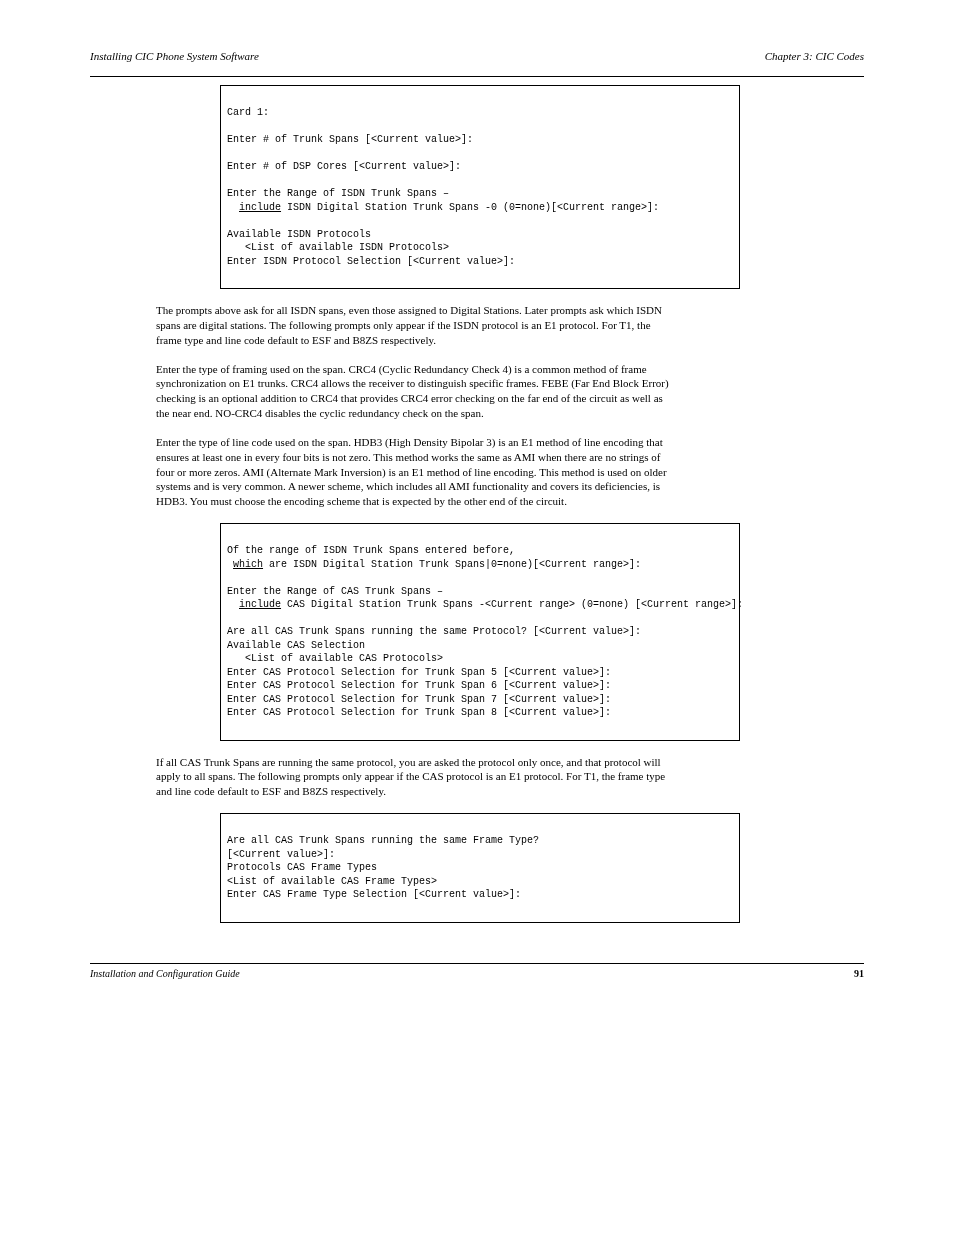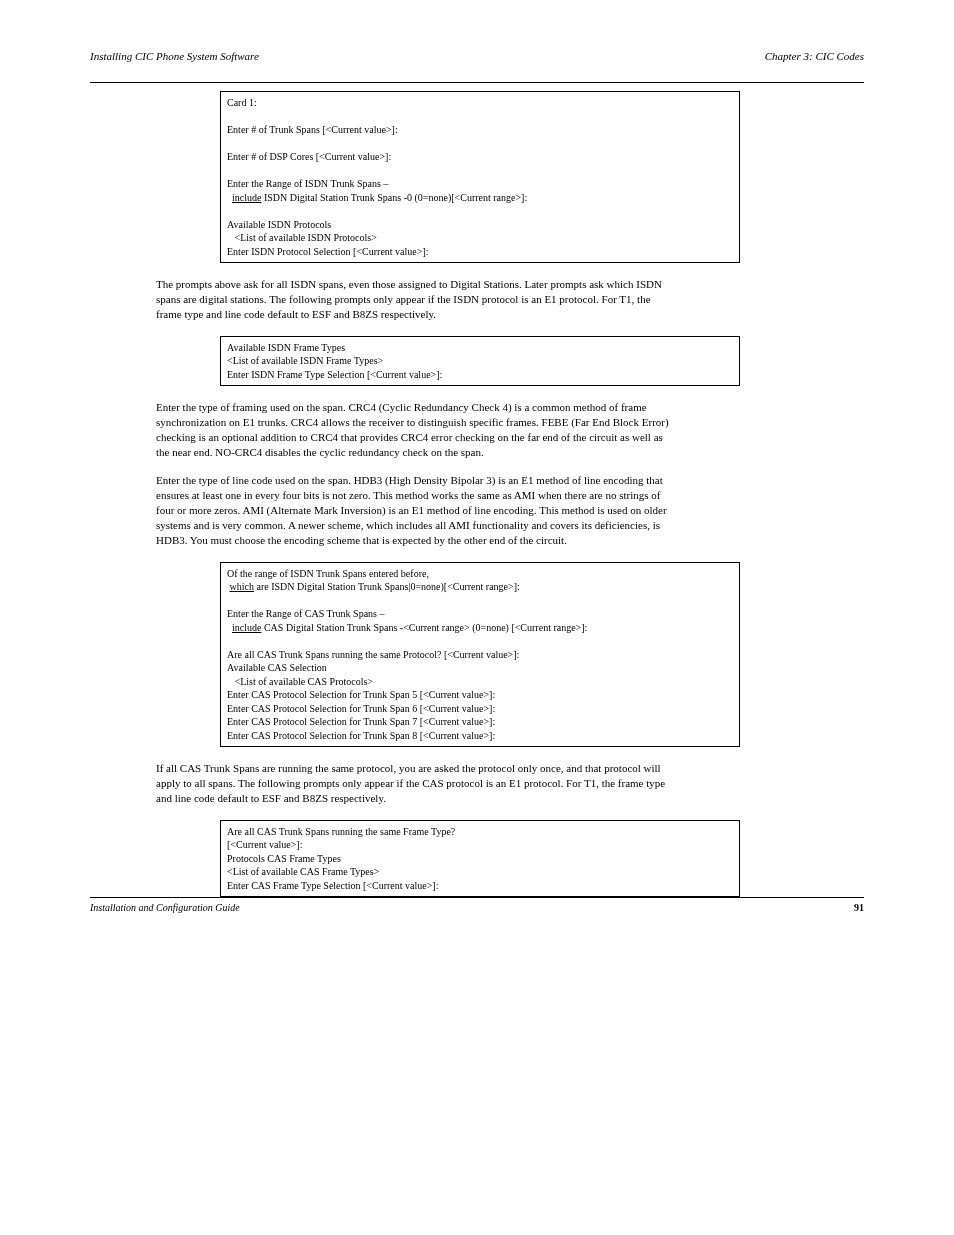--- a/index.html
+++ b/index.html
@@ -15,44 +15,45 @@
     box-sizing: border-box;
     width: 954px;
   }
   .header {
     border-bottom: 1px solid #000;
     margin-bottom: 8px;
     display: flex;
     justify-content: space-between;
     font-size: 11px;
     font-style: italic;
-    padding-bottom: 20px;
+    padding-bottom: 14px;
   }
   .code-box {
     margin-left: 130px;
     border: 1px solid #000;
-    padding: 4px 6px;
-    font-family: Liberation Serif, serif;
+    padding: 20px 6px;
+    font-family: Liberation Mono, monospace;
     font-size: 10px;
     line-height: 1.35;
     white-space: pre;
     width: 520px;
     box-sizing: border-box;
   }
   .body-text {
     margin-left: 66px;
     width: 520px;
     font-size: 11px;
     line-height: 1.35;
     margin-top: 14px;
     margin-bottom: 14px;
   }
   .u { text-decoration: underline; }
   .footer {
     border-top: 1px solid #000;
+    margin-top: 40px;
     padding-top: 4px;
     display: flex;
     justify-content: space-between;
     font-size: 10px;
     font-style: italic;
   }
   .footer .pg { font-style: normal; font-weight: bold; }
 </style>
 </head>
 <body>
@@ -72,23 +73,20 @@
 <span></span>
 <span>Enter the Range of ISDN Trunk Spans –</span>
 <span>  </span><span class="u">include</span><span> ISDN Digital Station Trunk Spans -0 (0=none)[&lt;Current range&gt;]:</span>
 <span></span>
 <span>Available ISDN Protocols</span>
 <span>   &lt;List of available ISDN Protocols&gt;</span>
 <span>Enter ISDN Protocol Selection [&lt;Current value&gt;]:</span></div>
 
   <div class="body-text">The prompts above ask for all ISDN spans, even those assigned to Digital Stations. Later prompts ask which ISDN spans are digital stations. The following prompts only appear if the ISDN protocol is an E1 protocol. For T1, the frame type and line code default to ESF and B8ZS respectively.</div>
 
-  <div class="code-box"><span>Available ISDN Frame Types</span>
-<span>&lt;List of available ISDN Frame Types&gt;</span>
-<span>Enter ISDN Frame Type Selection [&lt;Current value&gt;]:</span></div>
 
   <div class="body-text">Enter the type of framing used on the span. CRC4 (Cyclic Redundancy Check 4) is a common method of frame synchronization on E1 trunks. CRC4 allows the receiver to distinguish specific frames. FEBE (Far End Block Error) checking is an optional addition to CRC4 that provides CRC4 error checking on the far end of the circuit as well as the near end. NO-CRC4 disables the cyclic redundancy check on the span.</div>
 
 
   <div class="body-text">Enter the type of line code used on the span. HDB3 (High Density Bipolar 3) is an E1 method of line encoding that ensures at least one in every four bits is not zero. This method works the same as AMI when there are no strings of four or more zeros. AMI (Alternate Mark Inversion) is an E1 method of line encoding. This method is used on older systems and is very common. A newer scheme, which includes all AMI functionality and covers its deficiencies, is HDB3. You must choose the encoding scheme that is expected by the other end of the circuit.</div>
 
   <div class="code-box"><span>Of the range of ISDN Trunk Spans entered before,</span>
 <span> </span><span class="u">which</span><span> are ISDN Digital Station Trunk Spans|0=none)[&lt;Current range&gt;]:</span>
 <span></span>
 <span>Enter the Range of CAS Trunk Spans –</span>

